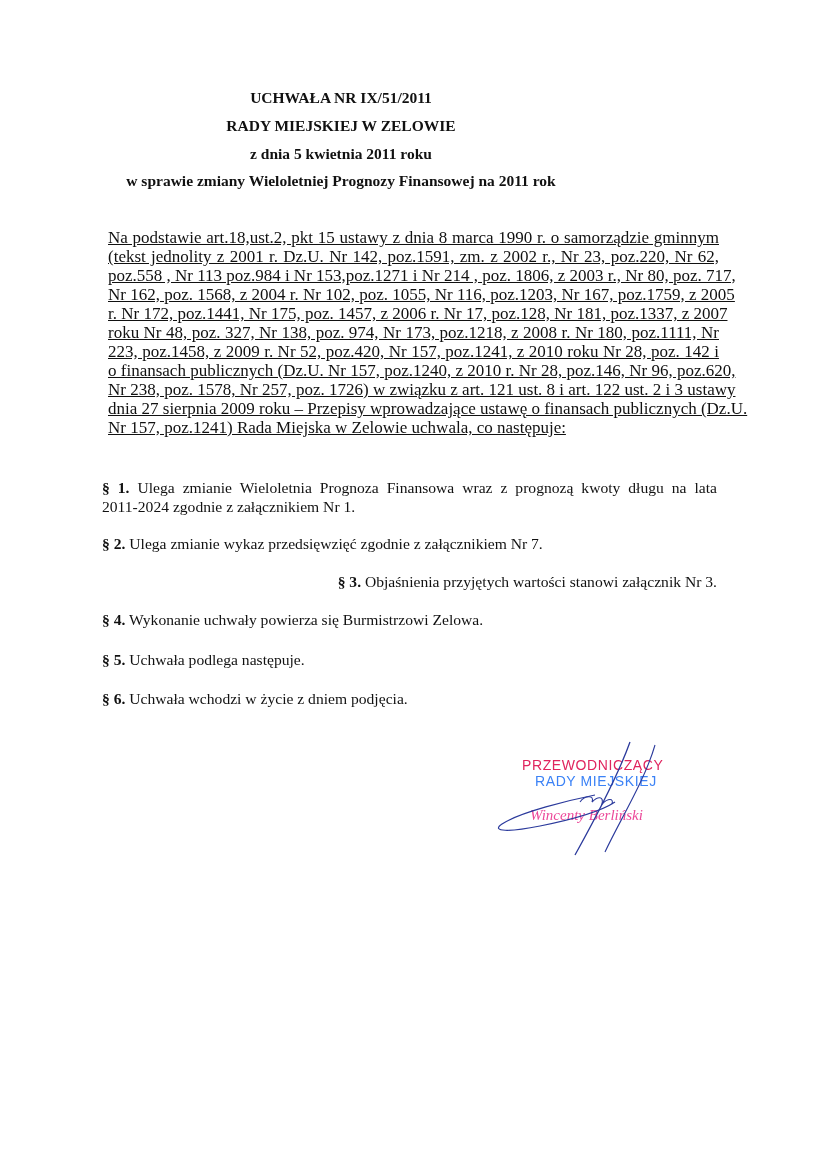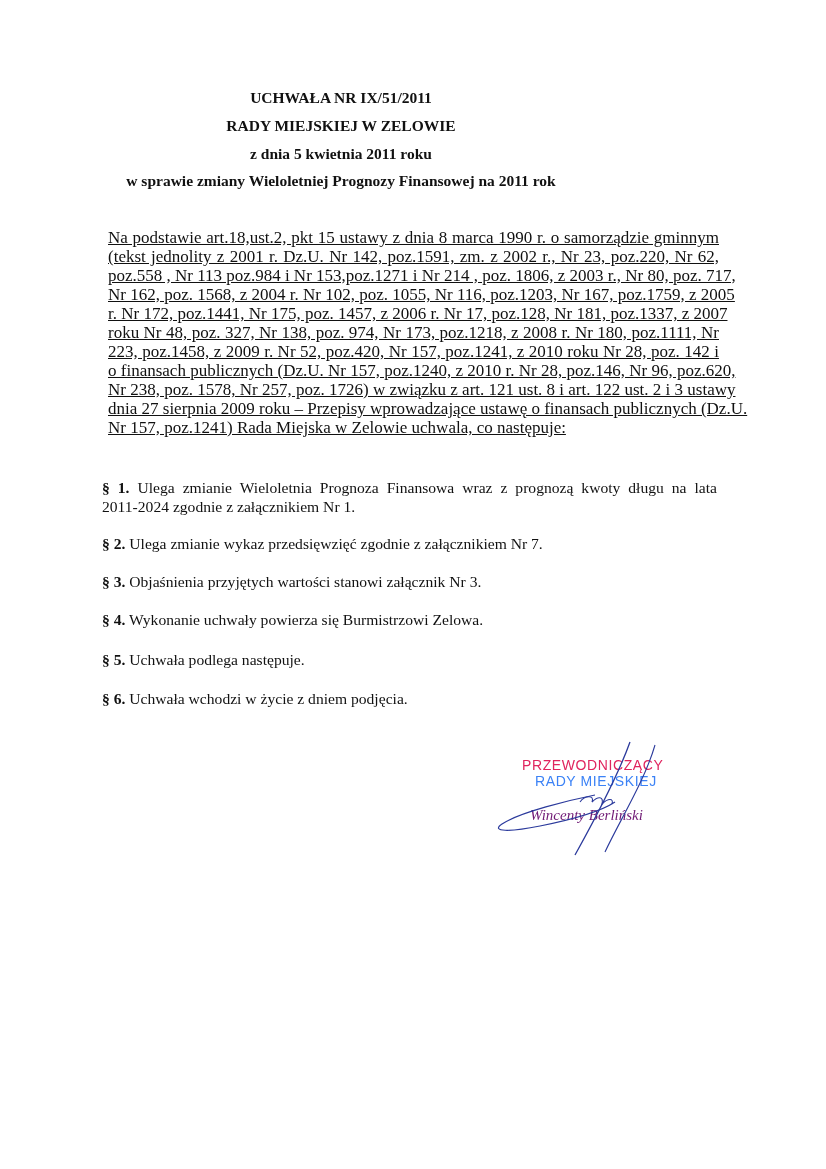--- a/index.html
+++ b/index.html
@@ -16,30 +16,30 @@
   .preamble .line { display: block; white-space: nowrap; text-align: justify;
                     text-align-last: justify; }
   .preamble .line.last { text-align-last: left; }
   .preamble .line.first { padding-left: 0; }
   .para { position: absolute; left: 102px; width: 615px; font-size: 15.6px; line-height: 19px; }
   .para .sec { font-weight: bold; }
   .p1 { top: 478px; }
   .p1 .line { display: block; white-space: nowrap; }
   .p1 .line.j { text-align: justify; text-align-last: justify; }
   .p2 { top: 534px; }
-  .p3 { top: 572px; }
+  .p3 { top: 572px; text-align: right; }
   .p4 { top: 610px; }
   .p5 { top: 650px; }
   .p6 { top: 689px; }
   .stamp { position: absolute; left: 480px; top: 740px; width: 230px; height: 120px; }
   .stamp-l1 { position: absolute; left: 42px; top: 17px; color: #e0245e;
               font-family: "Liberation Sans", "DejaVu Sans", sans-serif; font-size: 14px; letter-spacing: 0.6px; }
   .stamp-l2 { position: absolute; left: 55px; top: 33px; color: #3b82f6;
               font-family: "Liberation Sans", "DejaVu Sans", sans-serif; font-size: 14px; letter-spacing: 0.6px; }
-  .stamp-name { position: absolute; left: 50px; top: 67px; color: #701a75;
+  .stamp-name { position: absolute; left: 50px; top: 67px; color: #ec4899;
                 font-family: "Liberation Serif", "DejaVu Serif", serif; font-style: italic; font-size: 15px; }
   .signature { position: absolute; left: 0; top: 0; width: 230px; height: 120px; }
 </style>
 </head>
 <body>
 
 <div>
   <div class="header h1">UCHWAŁA NR  IX/51/2011</div>
   <div class="header h2">RADY MIEJSKIEJ W ZELOWIE</div>
   <div class="header h3">z dnia 5 kwietnia 2011 roku</div>

